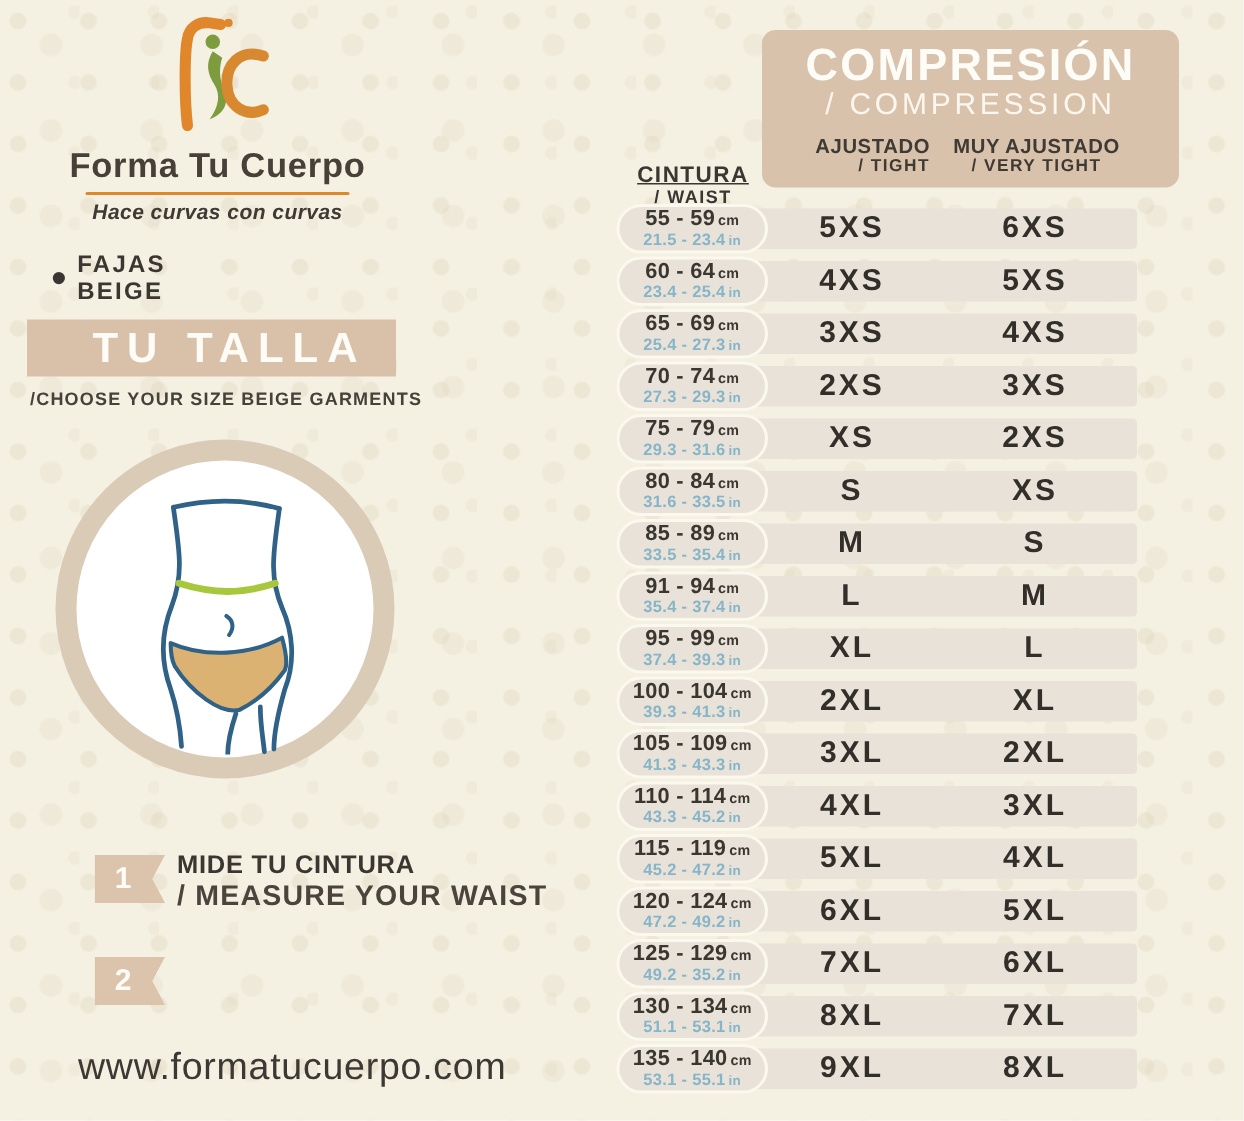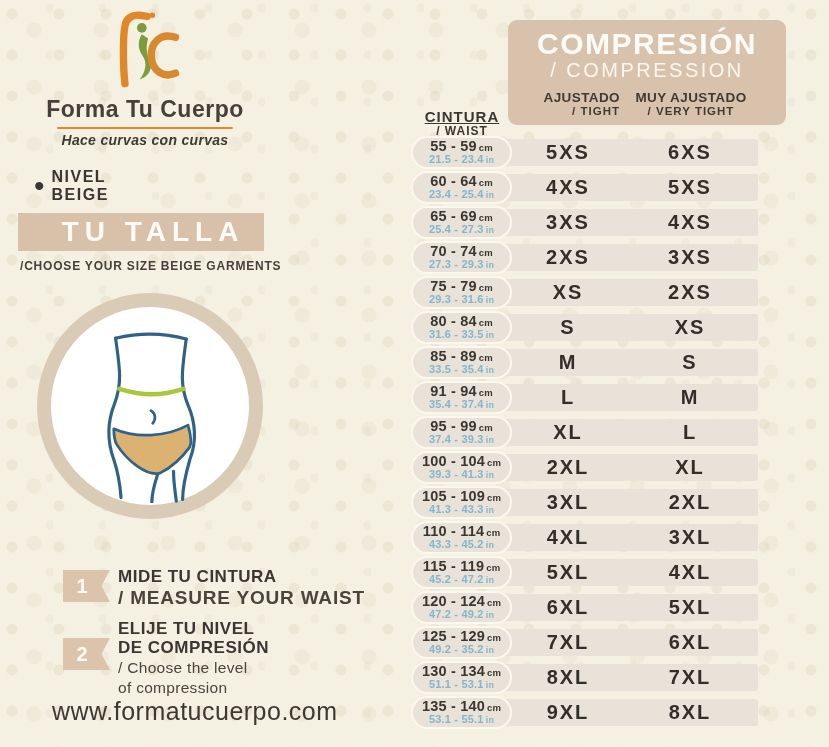--- a/index.html
+++ b/index.html
@@ -84,21 +84,21 @@
       <path d="M79,26 C64,21 55,32 56,45 C57,58 68,65 79,60" fill="none" stroke="#d8882e" stroke-width="7" stroke-linecap="round"></path>
     </svg>
     <div class="brand-name">Forma Tu Cuerpo</div>
     <div class="brand-rule"></div>
     <div class="brand-tagline">Hace curvas con curvas</div>
   </div>
 
   <div class="elije">
     <span class="elije-bullet">•</span>
     <span class="elije-side">
-      <span>NIVEL</span>
+      <span>FAJAS</span>
       <span>BEIGE</span>
     </span>
   </div>
   <div class="tutalla">TU TALLA</div>
   <div class="choose">/CHOOSE YOUR SIZE BEIGE GARMENTS</div>
 
   <div class="body-circle">
     <svg width="182" height="192" viewBox="0 0 200 212">
       <path d="M62,30 C88,24 115,24 140,31" fill="none" stroke="#2f6286" stroke-width="3.5" stroke-linecap="round"></path>
       <path d="M62,30 C66,60 70,78 61,102 C53,122 52,142 60,164 C64,176 67,192 68,206" fill="none" stroke="#2f6286" stroke-width="3.5" stroke-linecap="round"></path>
@@ -115,26 +115,20 @@
     <span>1</span>
   </div>
   <div class="step-text" style="left:118px;top:567px;">
     <div class="step-title">MIDE TU CINTURA</div>
     <div class="step-sub">/ MEASURE YOUR WAIST</div>
   </div>
 
   <div class="ribbon" style="left:63px;top:638px;">
     <span>2</span>
   </div>
-  <div class="step-text" style="left:118px;top:619px;">
-    <div class="step-title">ELIJE TU NIVEL</div>
-    <div class="step-title">DE COMPRESIÓN</div>
-    <div class="step-sub2">/ Choose the level</div>
-    <div class="step-sub2">of compression</div>
-  </div>
 
   <div class="website">www.formatucuerpo.com</div>
 
   <div class="comp-box">
     <div class="comp-title">COMPRESIÓN</div>
     <div class="comp-sub">/ COMPRESSION</div>
     <div class="col-head c1">
       <div class="l1">AJUSTADO</div>
       <div class="l2">/ TIGHT</div>
     </div>

